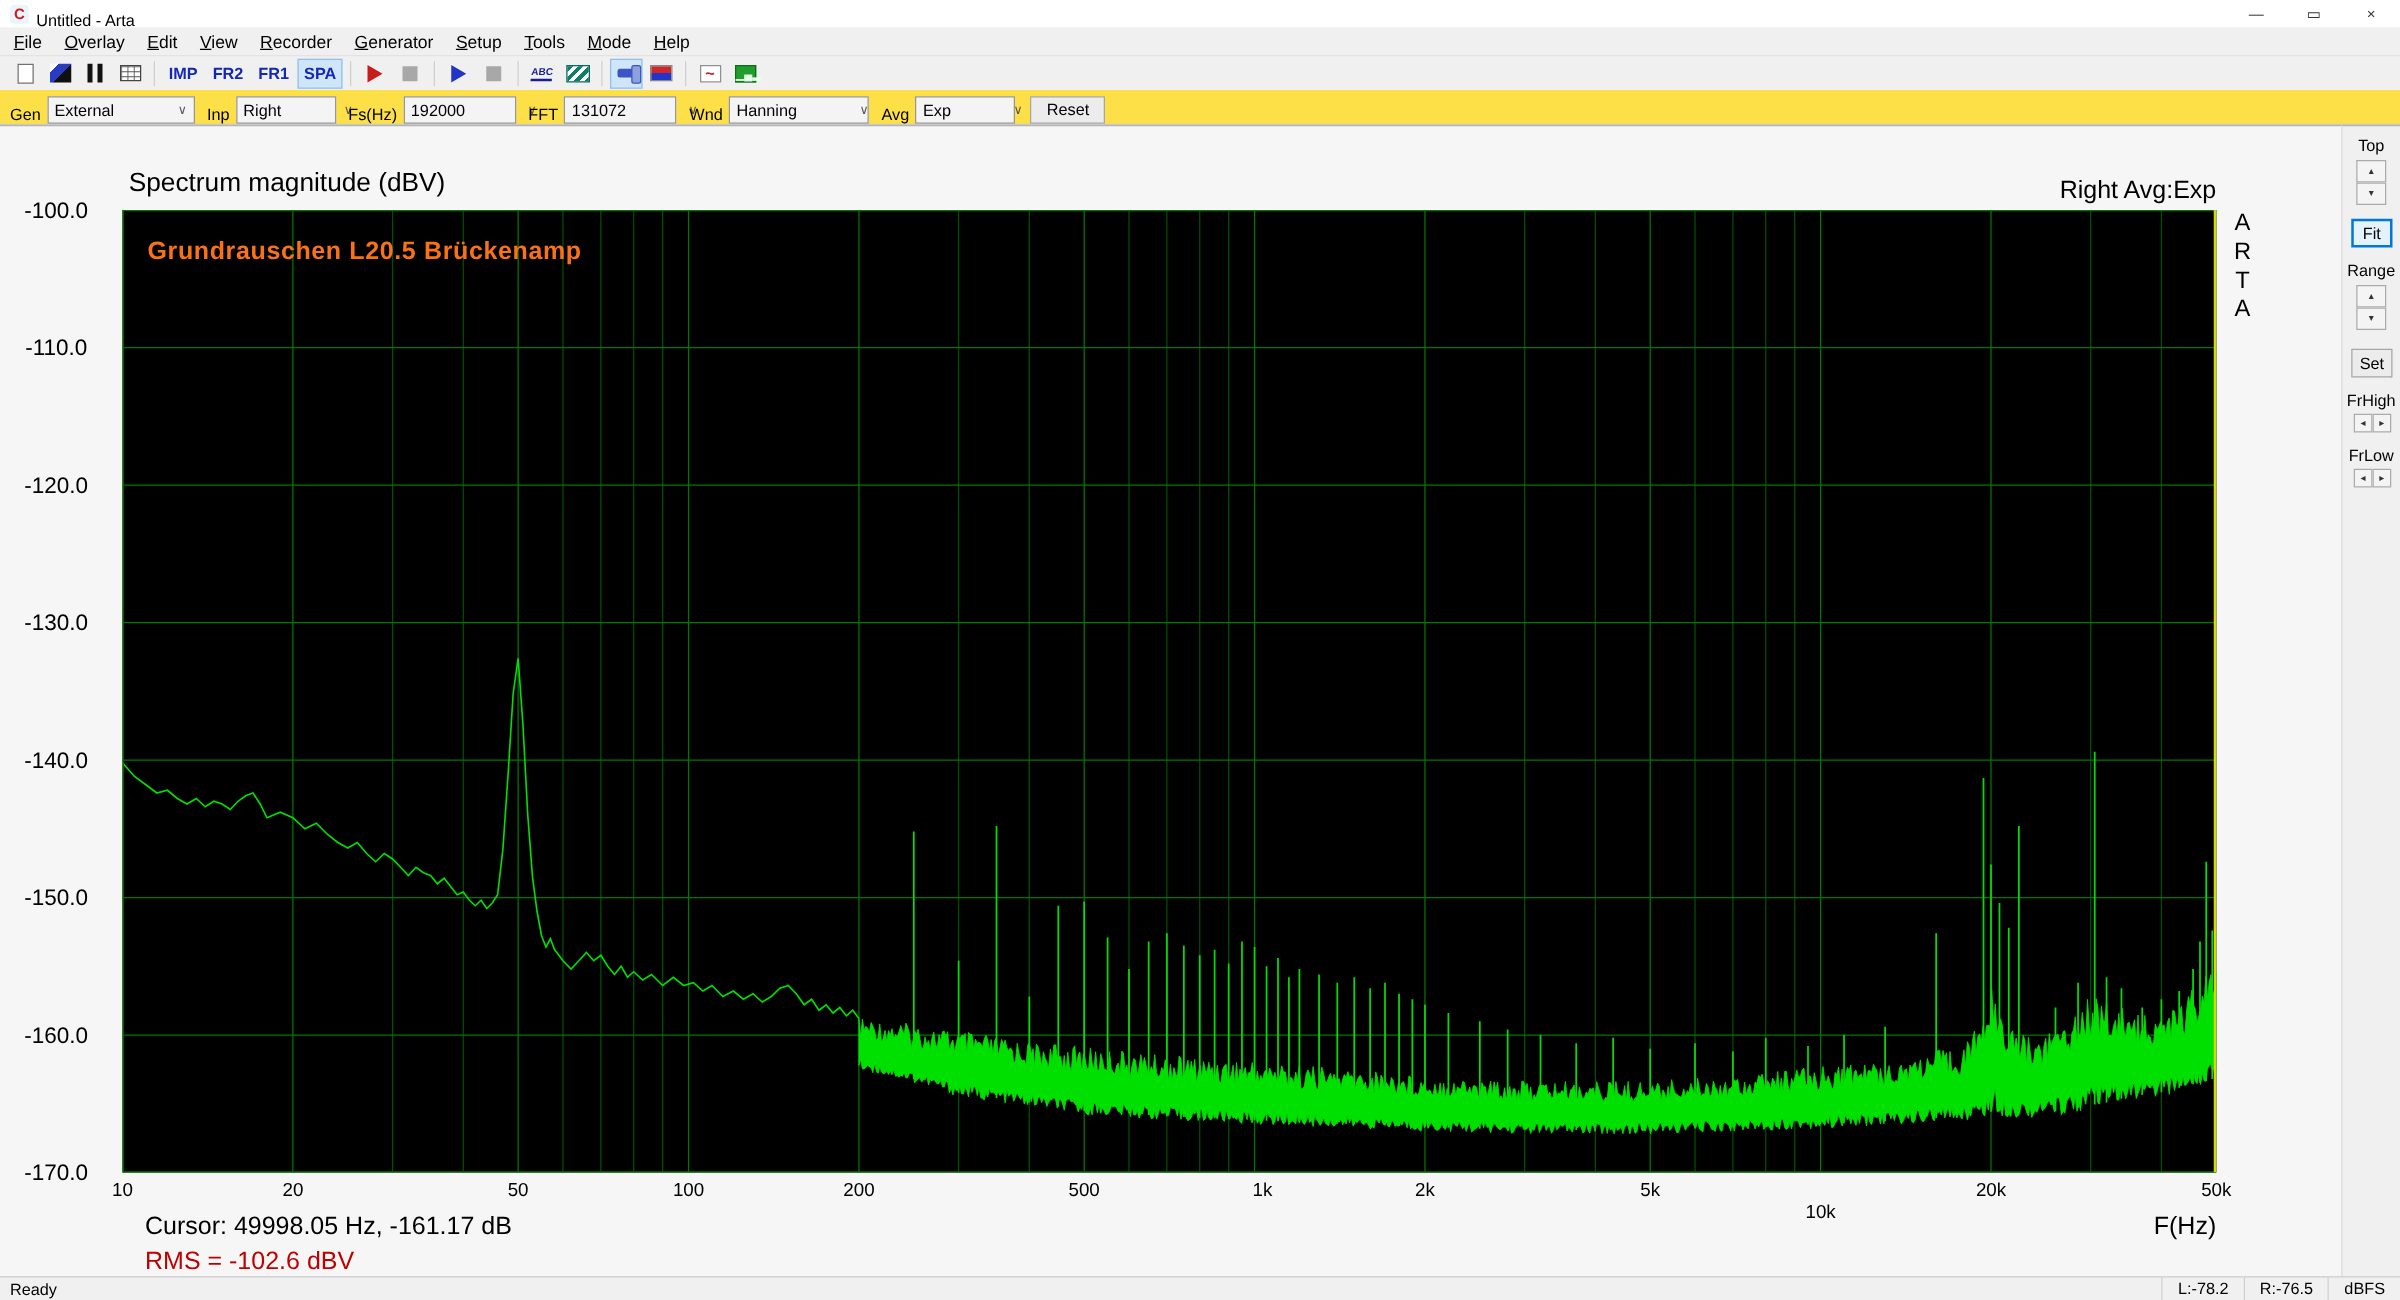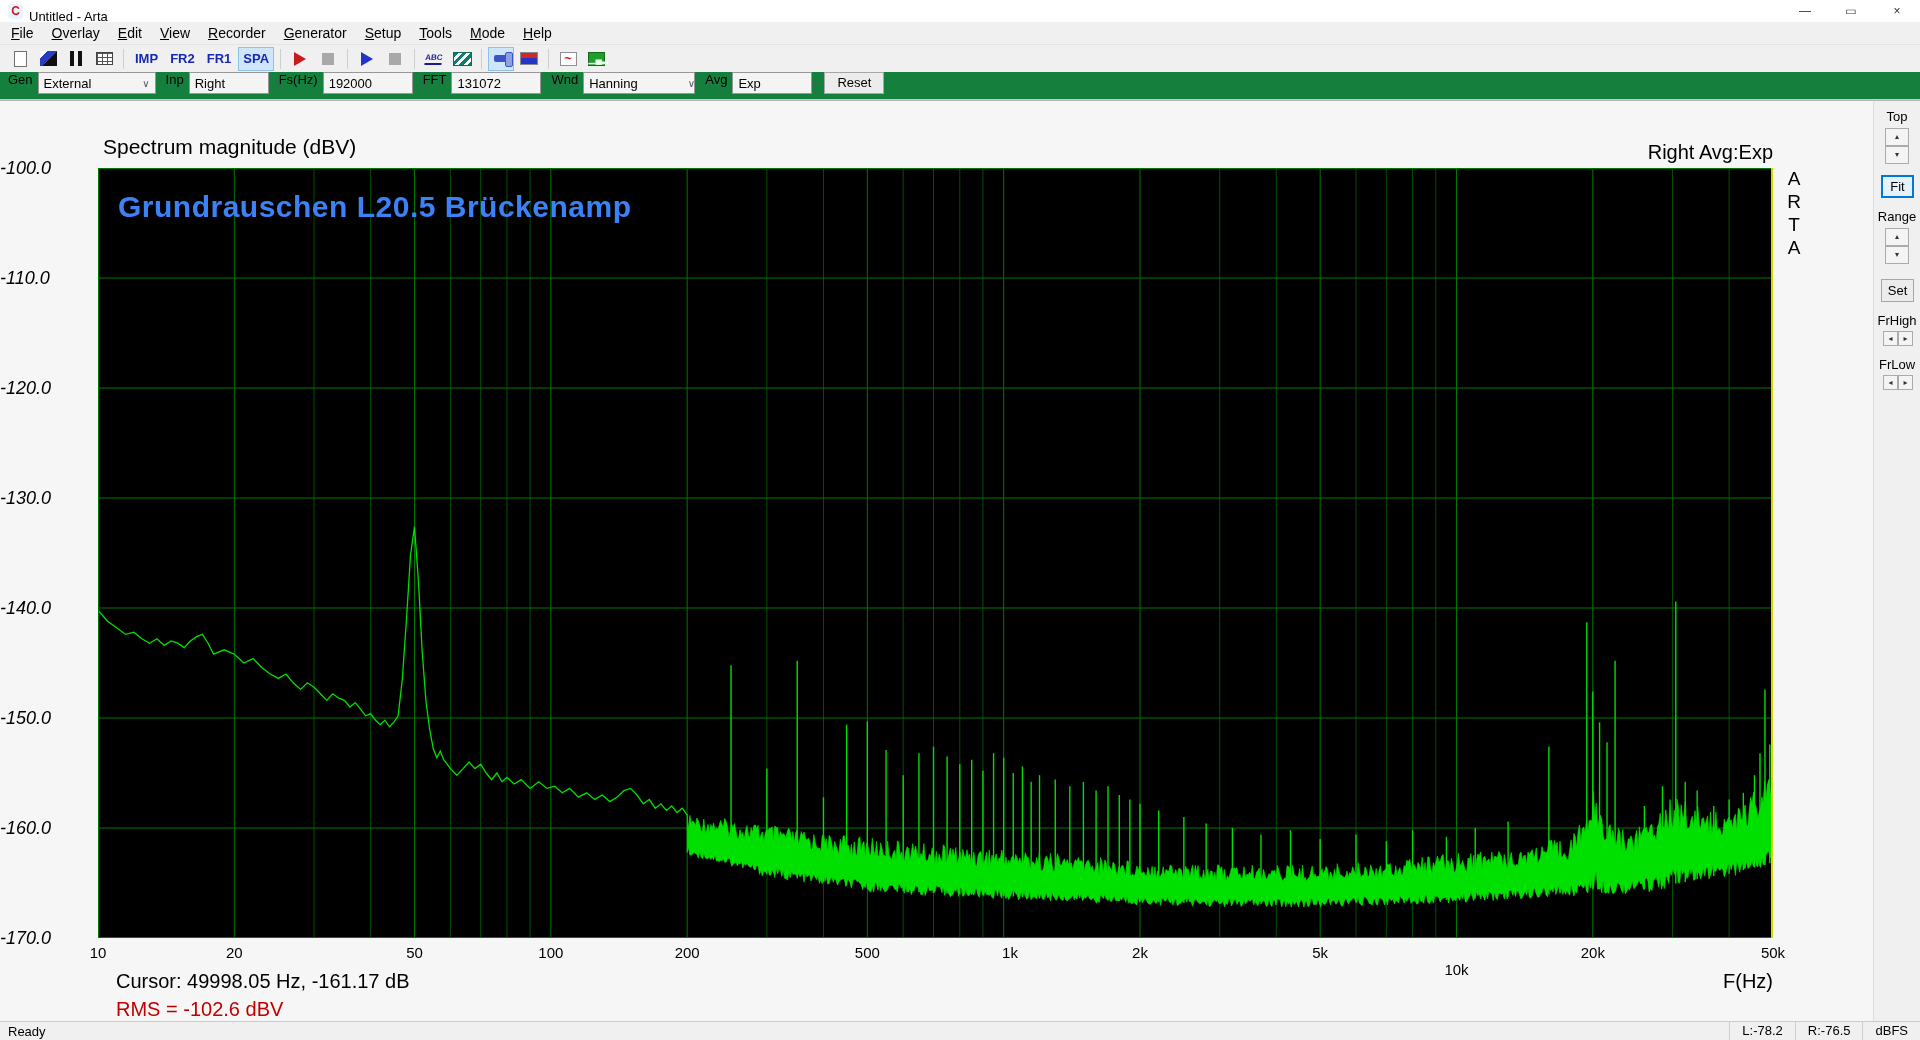--- a/index.html
+++ b/index.html
@@ -51,39 +51,39 @@
     background:#8fa0de; border:1px solid #3a56c4; border-radius:2px; }
   .ic-wave2 { width:18px; height:13px;
     background:linear-gradient(#d02828 0 48%, #2334c8 48% 100%); border:1px solid #888; }
   .ic-sine { width:17px; height:14px; background:#fff; border:1px solid #909090;
     color:#cc2020; font-size:13px; font-weight:bold; line-height:11px; text-align:center; }
   .ic-chart { width:17px; height:14px; background:#1f9e2c; border:1px solid #116a1a;
     color:#eaffea; font-size:9px; line-height:13px; text-align:center; }
 
   
   #controlbar { position:absolute; top:72px; left:0; width:1920px; height:28px;
-    background:#15803d; border-bottom:1px solid #c9c9c9; display:flex; align-items:flex-start;
+    background:#fde047; border-bottom:1px solid #c9c9c9; display:flex; align-items:flex-end;
     padding-left:8px; }
   .ctl-label { font-size:13px; margin:0 5px 0 10px; }
   .ctl-label:first-child { margin-left:0; }
   .combo { height:22px; background:#f4f4f4; border:1px solid #979797; display:flex;
     align-items:center; justify-content:space-between; padding:0 5px; font-size:13px;gap:44px; }
   .combo .chev { color:#555; font-size:10px; margin-left:6px; }
   #reset-btn { height:22px; margin-left:12px; padding:0 12px; background:#ececec;
     border:1px solid #a6a6a6; font-size:13px; line-height:20px; }
 
   
   #main { position:absolute; top:100px; left:0; width:1873px; height:921px;
     background:#f6f6f6; border-top:1px solid #b5b5b5; }
   #plot-title { position:absolute; left:103px; top:34px; font-size:21px; }
   #corner-info { position:absolute; right:100px; top:40px; font-size:20px; }
   #plot { position:absolute; left:98px; top:67px; width:1675px; height:770px; background:#000; }
-  #annotation { position:absolute; left:20px; top:22px; font-size:30px; font-weight:bold;
-    color:#3b82f6; letter-spacing:0.5px; }
-  .ylab { position:absolute; left:0; width:90px; text-align:left; font-size:18px; height:20px;font-style:italic; }
+  #annotation { position:absolute; left:20px; top:22px; font-size:20px; font-weight:bold;
+    color:#f97316; letter-spacing:0.5px; }
+  .ylab { position:absolute; left:0; width:90px; text-align:center; font-size:18px; height:20px; }
   .xlab { position:absolute; width:56px; text-align:center; font-size:15px; top:843px; }
   #x-axis-name { position:absolute; right:100px; top:869px; font-size:20px; }
   #cursor-readout { position:absolute; left:116px; top:869px; font-size:20px; }
   #rms-readout { position:absolute; left:116px; top:897px; font-size:20px; color:#c00000; }
   #arta-mark { position:absolute; left:1783px; top:66px; font-size:19px; line-height:23px;
     text-align:center; width:22px; }
 
   
   #sidepanel { position:absolute; top:100px; right:0; width:47px; height:921px;
     background:#f0f0f0; border-top:1px solid #b5b5b5; border-left:1px solid #dcdcdc; }

